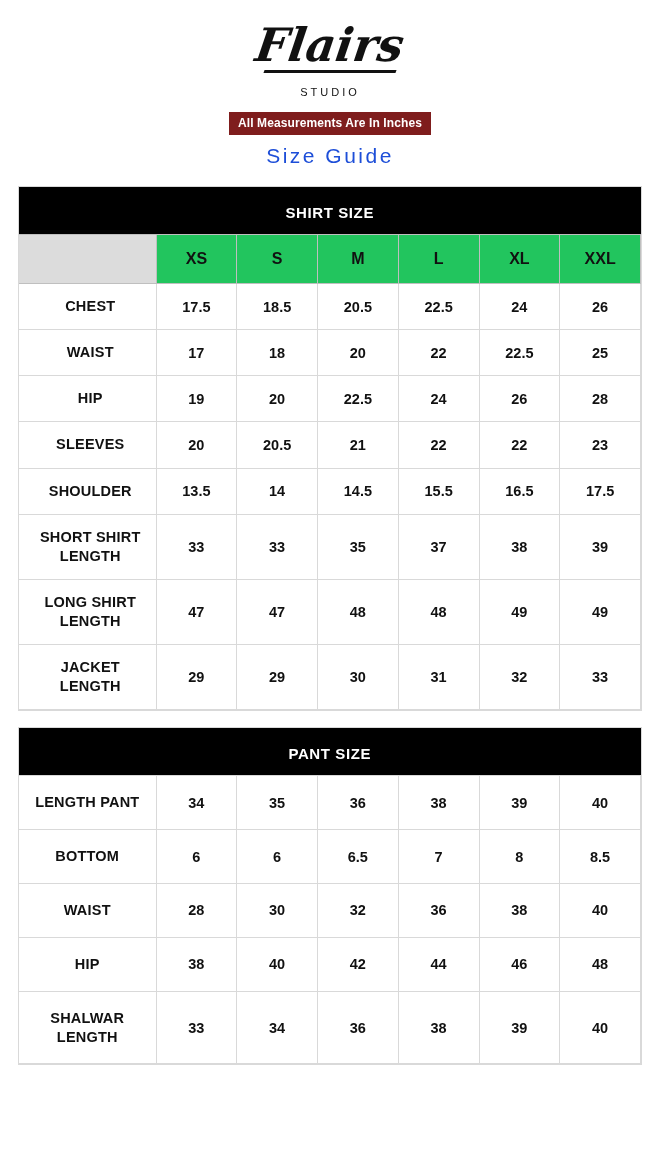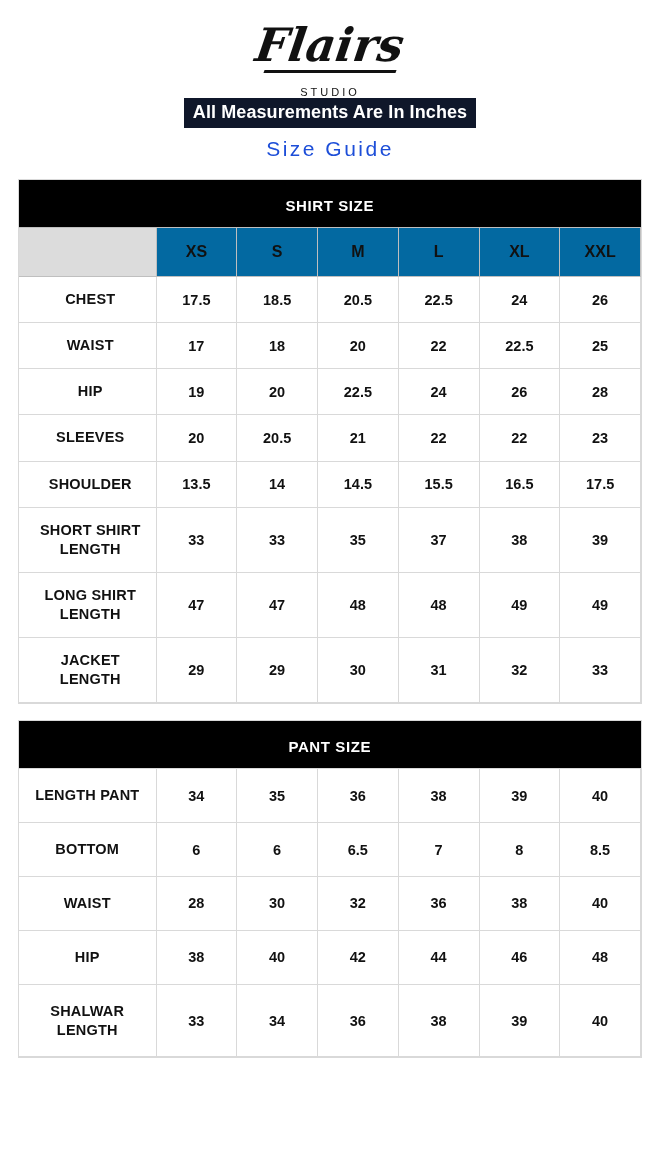--- a/index.html
+++ b/index.html
@@ -45,25 +45,26 @@
   }
   .brand-sub {
     font-family: "Liberation Sans", sans-serif;
     font-size: 11px;
     letter-spacing: 3px;
     color: #111;
     margin-top: 13px;
   }
   .measure-banner {
     display: inline-block;
-    background: #0f172a;
+    background: #7f1d1d;
     color: #fff;
-    font-size: 18px;
+    font-size: 12px;
     font-weight: bold;
     padding: 4px 9px 5px 9px;
+    margin-top: 14px;
     letter-spacing: 0.1px;
   }
   .size-guide {
     font-family: "Liberation Sans", sans-serif;
     font-size: 21px;
     letter-spacing: 2.5px;
     color: #1d4ed8;
     margin-top: 9px;
     font-weight: normal;
   }
@@ -81,21 +82,21 @@
   .title-row th {
     background: #000;
     color: #fff;
     text-align: center;
     font-size: 15px;
     font-weight: bold;
     letter-spacing: 0.6px;
     padding: 17px 0 13px 0;
   }
   .head-row td {
-    background: #0369a1;
+    background: #22c55e;
     text-align: center;
     font-size: 16px;
     font-weight: bold;
     padding: 15px 0;
     border: 1px solid #bfbfbf;
   }
   .head-row td.label-col {
     background: #dcdcdc;
     border-left: none;
   }

